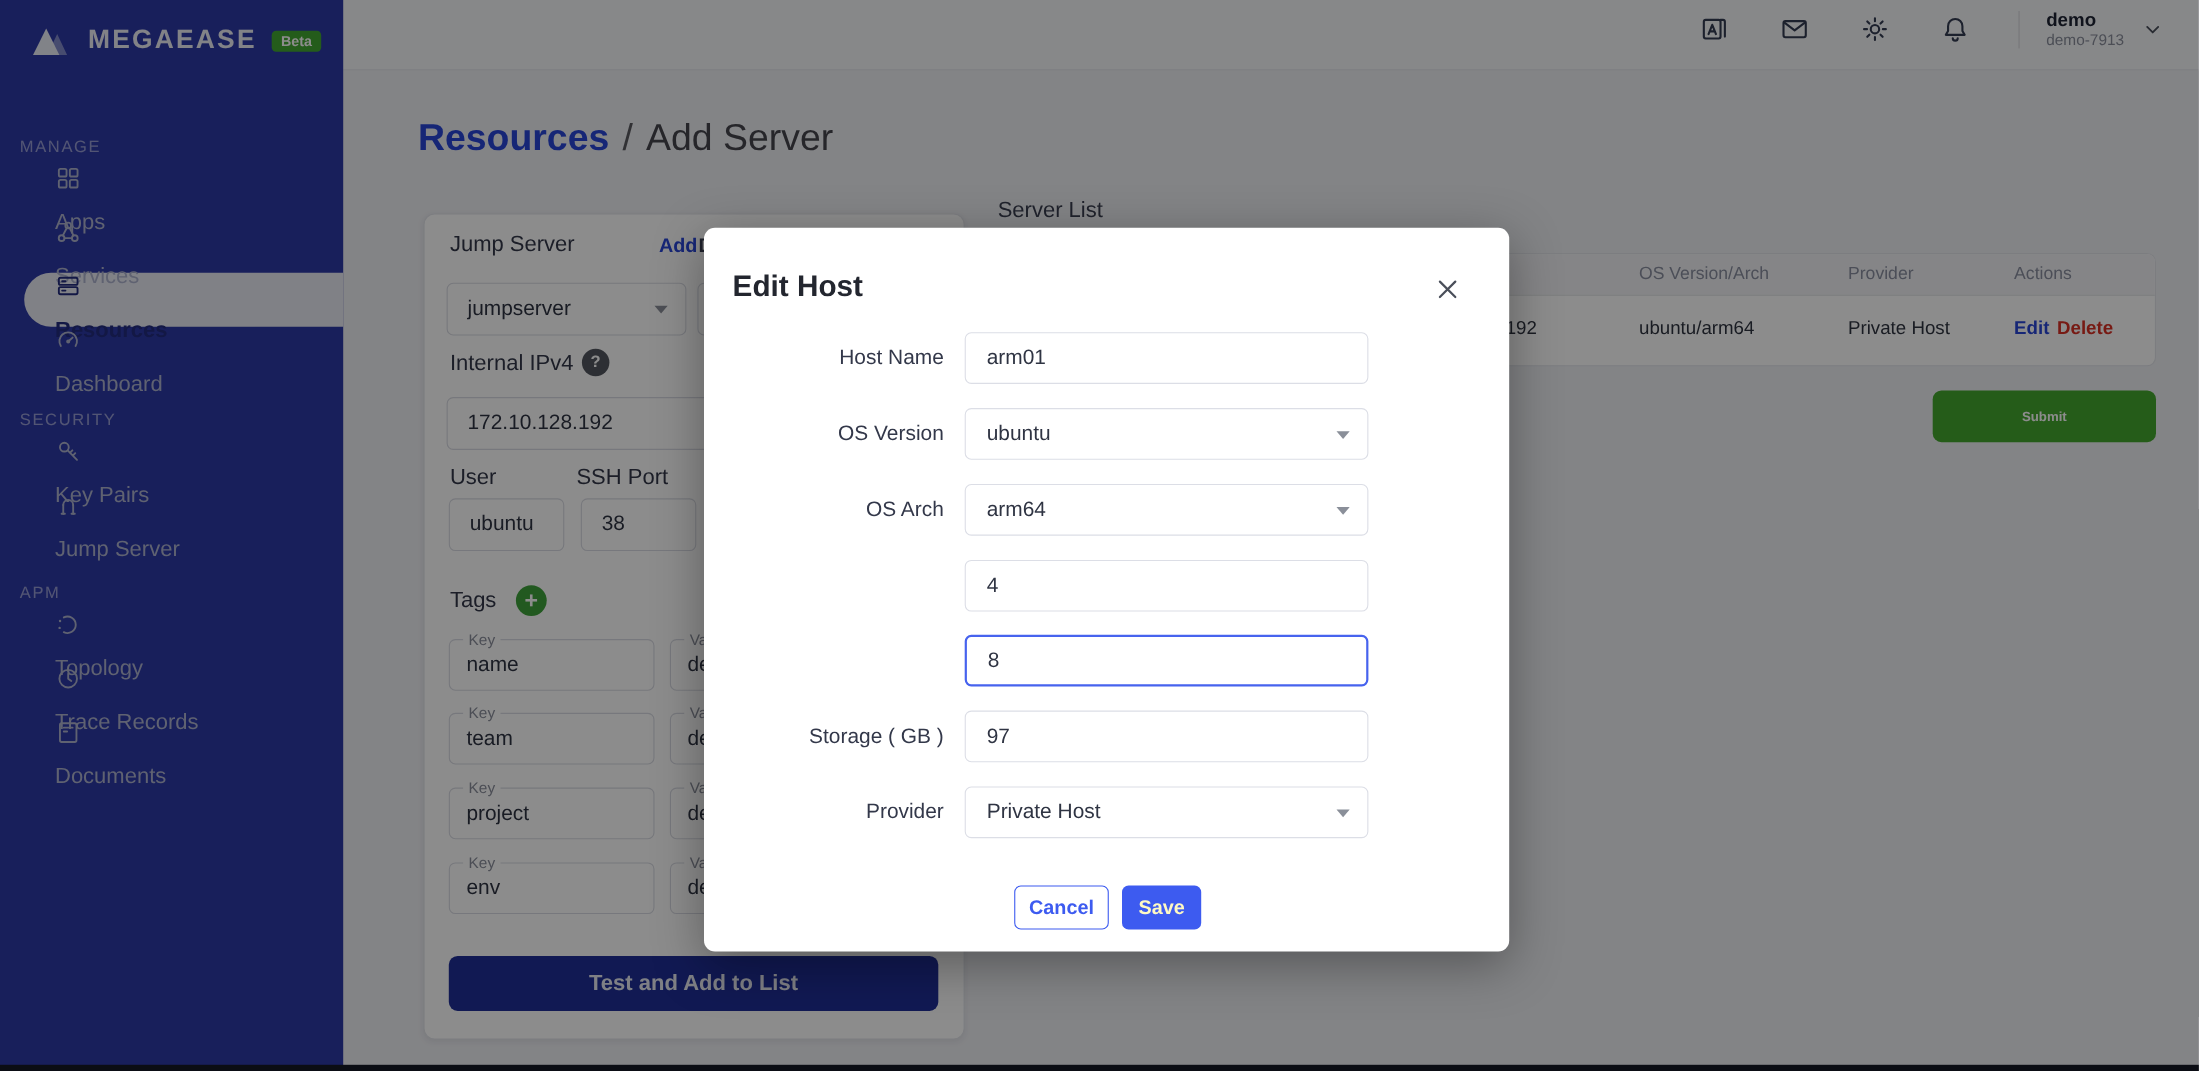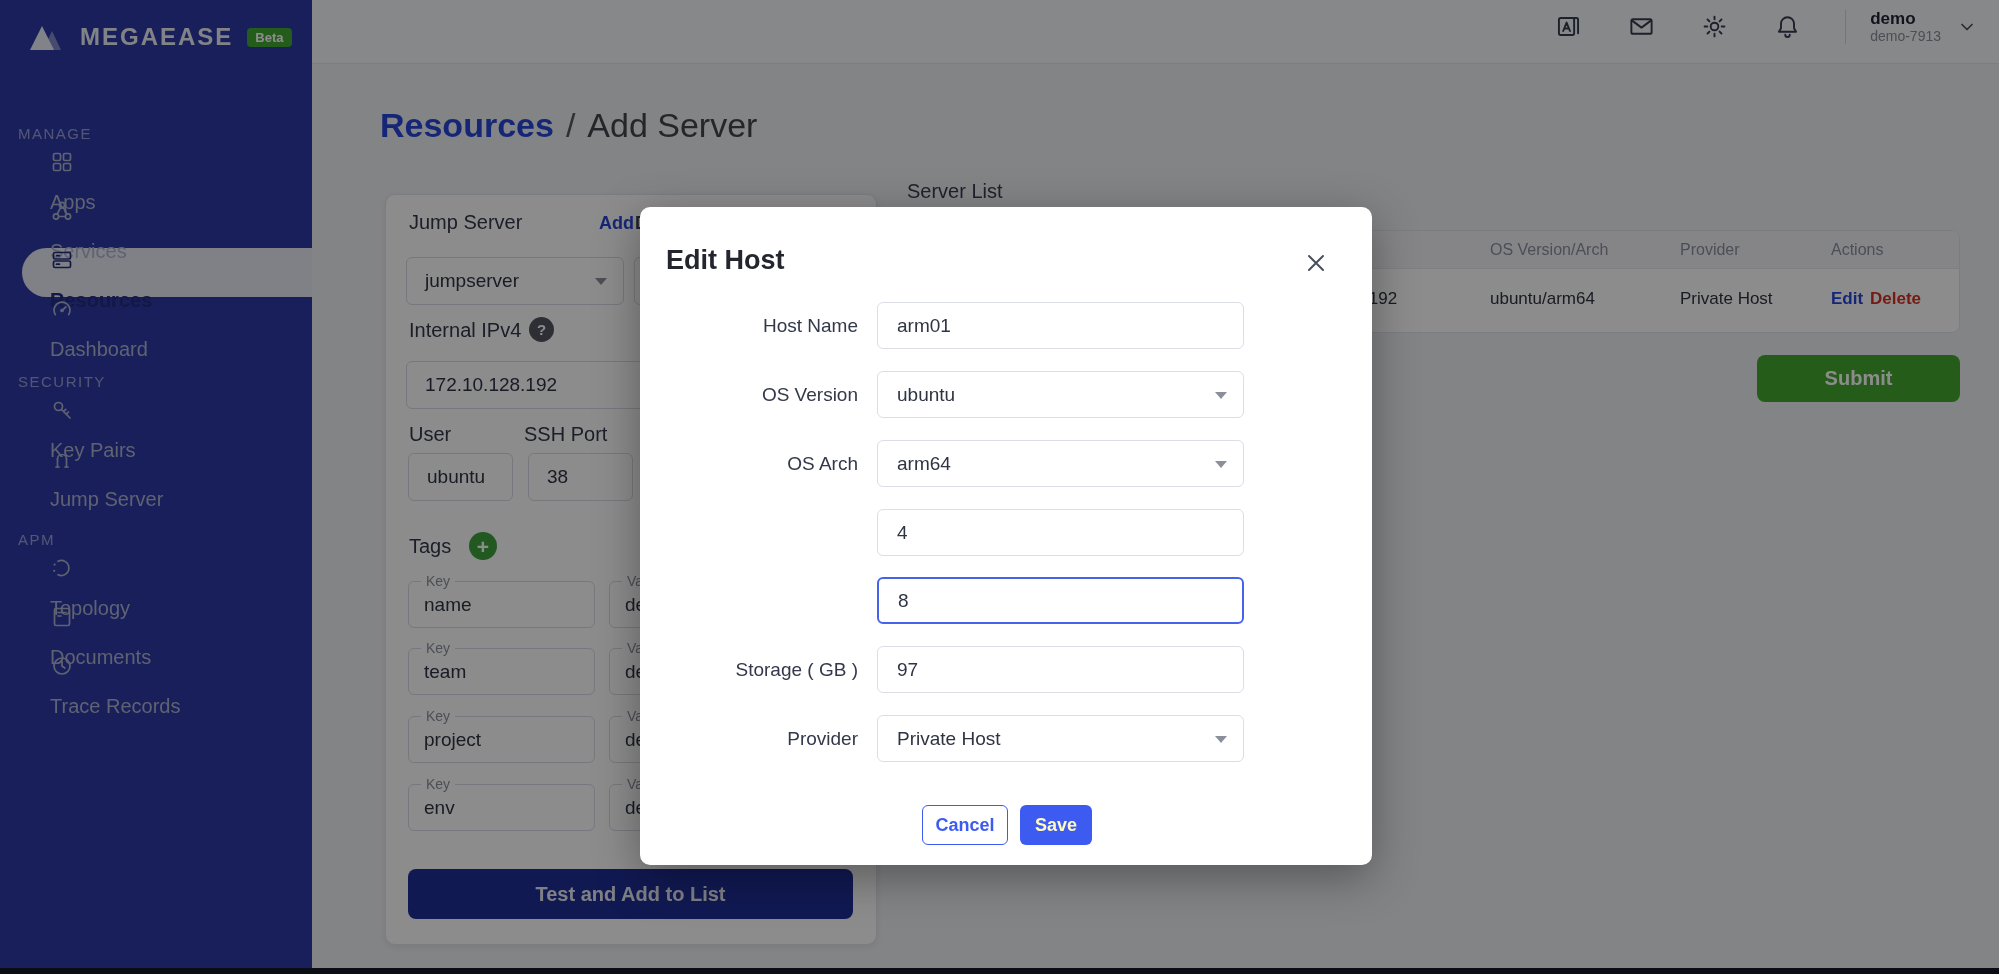--- a/index.html
+++ b/index.html
@@ -24,21 +24,21 @@
               color:#AEB3CE; cursor:pointer;flex-direction:column; }
   .nav-item .nav-icon { width:24px; height:24px; display:flex; align-items:center; }
   .nav-item .nav-icon svg { stroke:currentColor; fill:none; stroke-width:1.7; stroke-linecap:round; stroke-linejoin:round; }
   .nav-label { font-size:20px; }
   .nav-item.active { background:var(--pill-bg,#E9EBF5); color:var(--pill-text,#232C7E);
                      margin-left:22px; padding-left:28px; border-radius:26px 0 0 26px; font-weight:600; }
 
   
   .topbar { position:absolute; left:312px; right:0; top:0; height:64px; background:#F6F7FA;
             border-bottom:1px solid #E3E4E9; display:flex; align-items:center; justify-content:flex-end;
-            padding-right:22px; padding-bottom:10px; }
+            padding-right:32px; padding-bottom:10px; }
   .top-icon { width:27px; height:27px; margin-left:46px; color:#343C52; cursor:pointer; }
   .top-icon svg { stroke:currentColor; fill:none; stroke-width:1.7; stroke-linecap:round; stroke-linejoin:round; }
   .top-divider { width:1px; height:34px; background:#D6D7DD; margin-left:44px; }
   .user-block { margin-left:24px; text-align:left; line-height:1.15; cursor:pointer; }
   .user-name { font-size:17px; font-weight:700; color:#1E2433; }
   .user-org { font-size:14px; color:#8A8F9C; }
   .chevron { margin-left:16px; color:#4A4F5A; width:20px; height:20px; cursor:pointer; }
   .chevron svg { stroke:currentColor; fill:none; stroke-width:2; stroke-linecap:round; stroke-linejoin:round; }
 
   
@@ -76,21 +76,21 @@
 
   
   .sl-title { position:absolute; left:907px; top:180px; font-size:20px; color:#3A3F50; }
   .sl-card { left:907px; top:230px; width:1053px; height:103px; border-radius:8px; overflow:hidden; }
   .sl-header { position:absolute; left:0; right:0; top:0; height:38px; background:#F2F3F6;
                border-bottom:1px solid #E7E8EC; }
   .sl-h { position:absolute; top:10px; font-size:16px; color:#8A8FA0; }
   .sl-c { position:absolute; top:58px; font-size:17px; color:#2F3440; white-space:nowrap; }
   .sl-action { font-weight:600; cursor:pointer; }
   .submit-btn { position:absolute; left:1757px; top:355px; width:203px; height:47px;
-                background:var(--submit-green,#44A82E); color:#fff; font-size:20px; font-weight:600;
+                background:var(--submit-green,#44A82E); color:#fff; font-size:12px; font-weight:600;
                 border:none; border-radius:8px; display:flex; align-items:center; justify-content:center;
                 cursor:pointer; }
 
   
   .overlay { position:absolute; inset:0; background:rgba(0,0,0,0.45); z-index:40; }
   .bottom-edge { position:absolute; left:0; bottom:0; width:100%; height:6px; background:#0B0D14; z-index:45; }
   .modal { position:absolute; left:640px; top:207px; width:732px; height:658px; background:#fff;
            border-radius:10px; box-shadow:0 12px 45px rgba(0,0,0,0.35); z-index:60; }
   .modal-title { position:absolute; left:26px; top:38px; font-size:27px; font-weight:700; color:#23262F; }
   .modal-close { position:absolute; right:44px; top:44px; width:24px; height:24px; color:#4A4F5A; cursor:pointer; }
@@ -203,34 +203,34 @@
               <path d="M8 5.3a7.5 7.5 0 1 1 0 13.4"></path>
               <circle cx="4.6" cy="8.6" r="1.1" fill="currentColor" stroke="none"></circle>
               <circle cx="4.2" cy="14.8" r="1.1" fill="currentColor" stroke="none"></circle>
             </svg>
         </span>
         <span class="nav-label">Topology</span>
       </div>
       <div class="nav-item">
         <span class="nav-icon">
           <svg viewBox="0 0 24 24" width="24" height="24">
+              <circle cx="12" cy="12" r="8"></circle>
+              <path d="M12 7.5V12l2.8 2"></path>
+            </svg>
+        </span>
+        <span class="nav-label">Trace Records</span>
+      </div>
+      <div class="nav-item">
+        <span class="nav-icon">
+          <svg viewBox="0 0 24 24" width="24" height="24">
               <rect x="4.5" y="3.5" width="15" height="17" rx="1.5"></rect>
               <path d="M8 7.5h8M8 11h3"></path>
             </svg>
         </span>
         <span class="nav-label">Documents</span>
-      </div>
-      <div class="nav-item">
-        <span class="nav-icon">
-          <svg viewBox="0 0 24 24" width="24" height="24">
-              <circle cx="12" cy="12" r="8"></circle>
-              <path d="M12 7.5V12l2.8 2"></path>
-            </svg>
-        </span>
-        <span class="nav-label">Trace Records</span>
       </div>
     </div>
   </div>
 
   <div class="topbar">
     <span class="top-icon">
       <svg viewBox="0 0 24 24">
           <path d="M17 4.5h2a1.5 1.5 0 0 1 1.5 1.5v12"></path>
           <rect x="3.5" y="4.5" width="13.5" height="15" rx="1.5"></rect>
           <path d="M7.3 16l3-7.5 3 7.5M8.3 13.8h4"></path>

